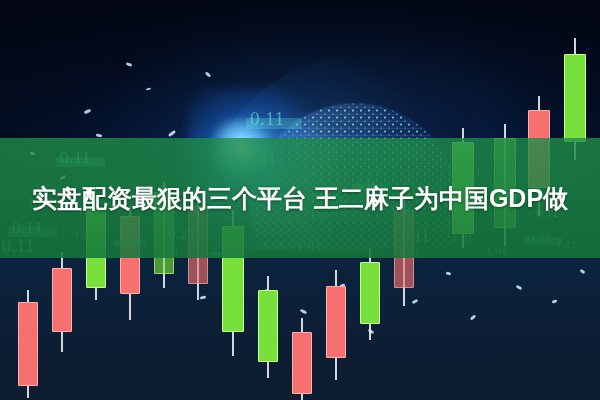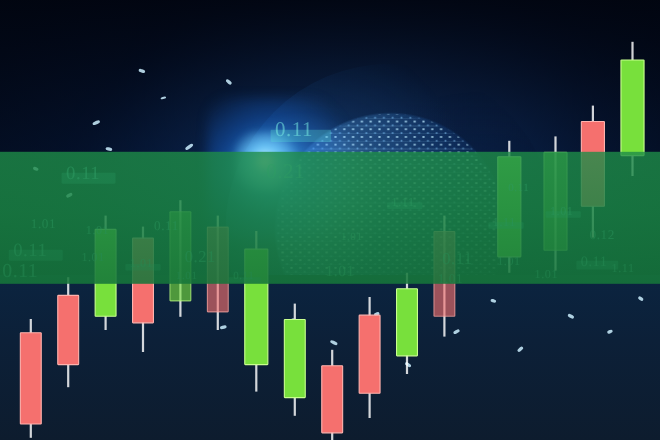--- a/index.html
+++ b/index.html
@@ -266,16 +266,17 @@
       <div class="num" style="left: 500px; top: 186px; font-size: 11px;">1.01</div>
       <div class="num" style="left: 462px; top: 166px; font-size: 10px;">0.11</div>
       <div class="num" style="left: 310px; top: 210px; font-size: 10px;">1.01</div>
       <div class="numbar" style="left: 208px; top: 251.5px; width: 29px; height: 5.8px;"></div>
       <div class="num" style="left: 212px; top: 246px; font-size: 10px;">0.11</div>
       <div class="num" style="left: 160px; top: 246px; font-size: 10px;">1.01</div>
     </div>
 
   <div class="band">
     <div class="band-title">
+      <span>实盘配资最狠的三个平台 王二麻子为中国GDP做</span>
     </div>
   </div>
 
 </div>
 
 </body></html>

